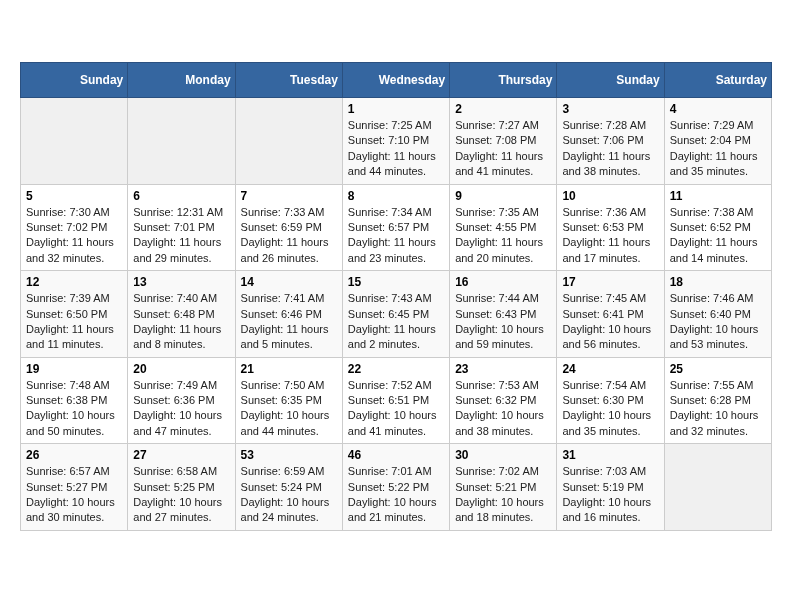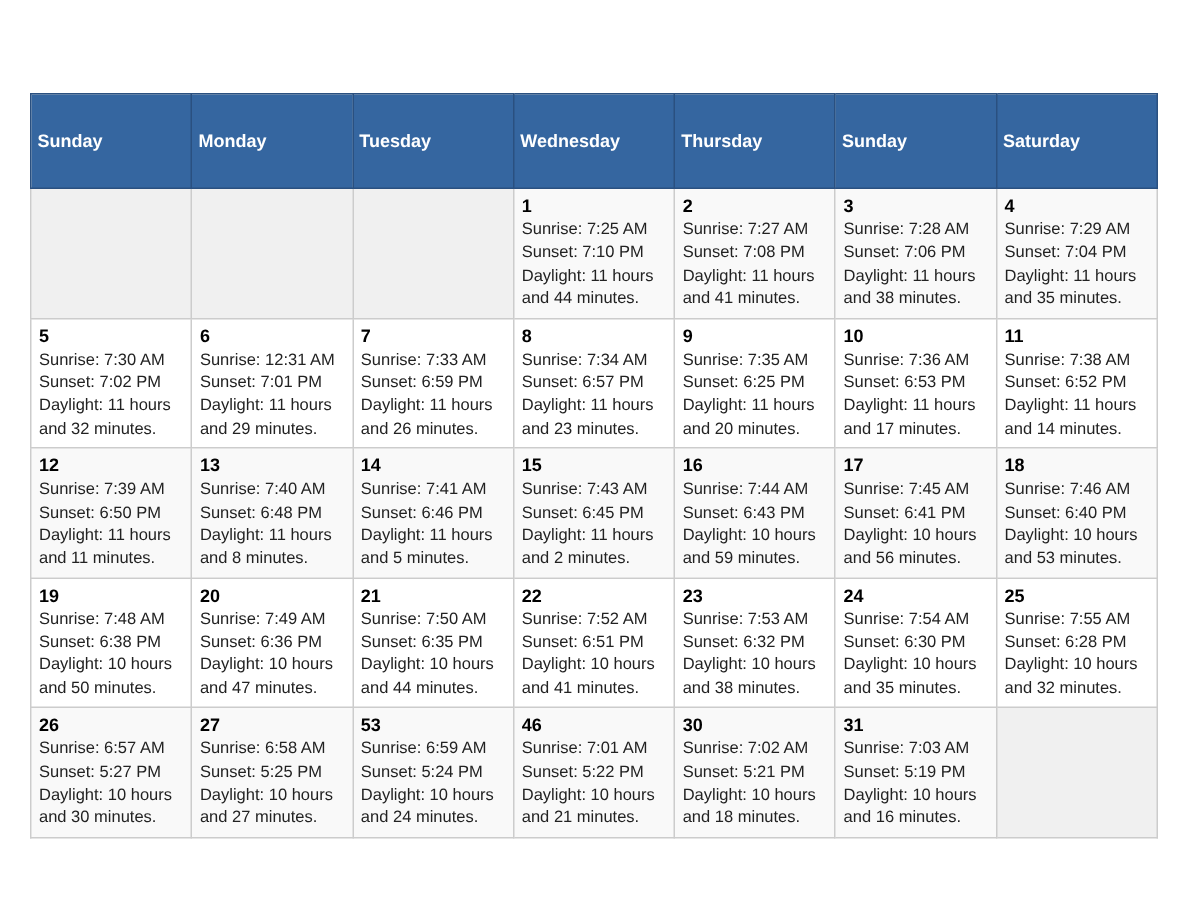--- a/index.html
+++ b/index.html
@@ -48,22 +48,22 @@
     }
     table {
       width: 100%;
       border-collapse: collapse;
       font-size: 11px;
     }
     thead tr th {
       background: #3566a0;
       color: #fff;
       font-weight: bold;
-      text-align: left;
-      padding: 24px 4px;
+      text-align: right;
+      padding: 10px 4px;
       border: 1px solid #2a5080;
       font-size: 12px;
     }
     tbody tr td {
       vertical-align: top;
       padding: 4px 5px;
       border: 1px solid #ccc;
       min-height: 80px;
       height: 85px;
       background: #fff;
@@ -137,21 +137,21 @@
         </td>
         <td>
           <div class="day-number">3</div>
           <div class="day-info">Sunrise: 7:28 AM
 Sunset: 7:06 PM
 Daylight: 11 hours and 38 minutes.</div>
         </td>
         <td>
           <div class="day-number">4</div>
           <div class="day-info">Sunrise: 7:29 AM
-Sunset: 7:04 PM
+Sunset: 2:04 PM
 Daylight: 11 hours and 35 minutes.</div>
         </td>
       </tr>
       <tr>
         <td>
           <div class="day-number">5</div>
           <div class="day-info">Sunrise: 7:30 AM
 Sunset: 7:02 PM
 Daylight: 11 hours and 32 minutes.</div>
         </td>
@@ -169,21 +169,21 @@
         </td>
         <td>
           <div class="day-number">8</div>
           <div class="day-info">Sunrise: 7:34 AM
 Sunset: 6:57 PM
 Daylight: 11 hours and 23 minutes.</div>
         </td>
         <td>
           <div class="day-number">9</div>
           <div class="day-info">Sunrise: 7:35 AM
-Sunset: 6:25 PM
+Sunset: 4:55 PM
 Daylight: 11 hours and 20 minutes.</div>
         </td>
         <td>
           <div class="day-number">10</div>
           <div class="day-info">Sunrise: 7:36 AM
 Sunset: 6:53 PM
 Daylight: 11 hours and 17 minutes.</div>
         </td>
         <td>
           <div class="day-number">11</div>

